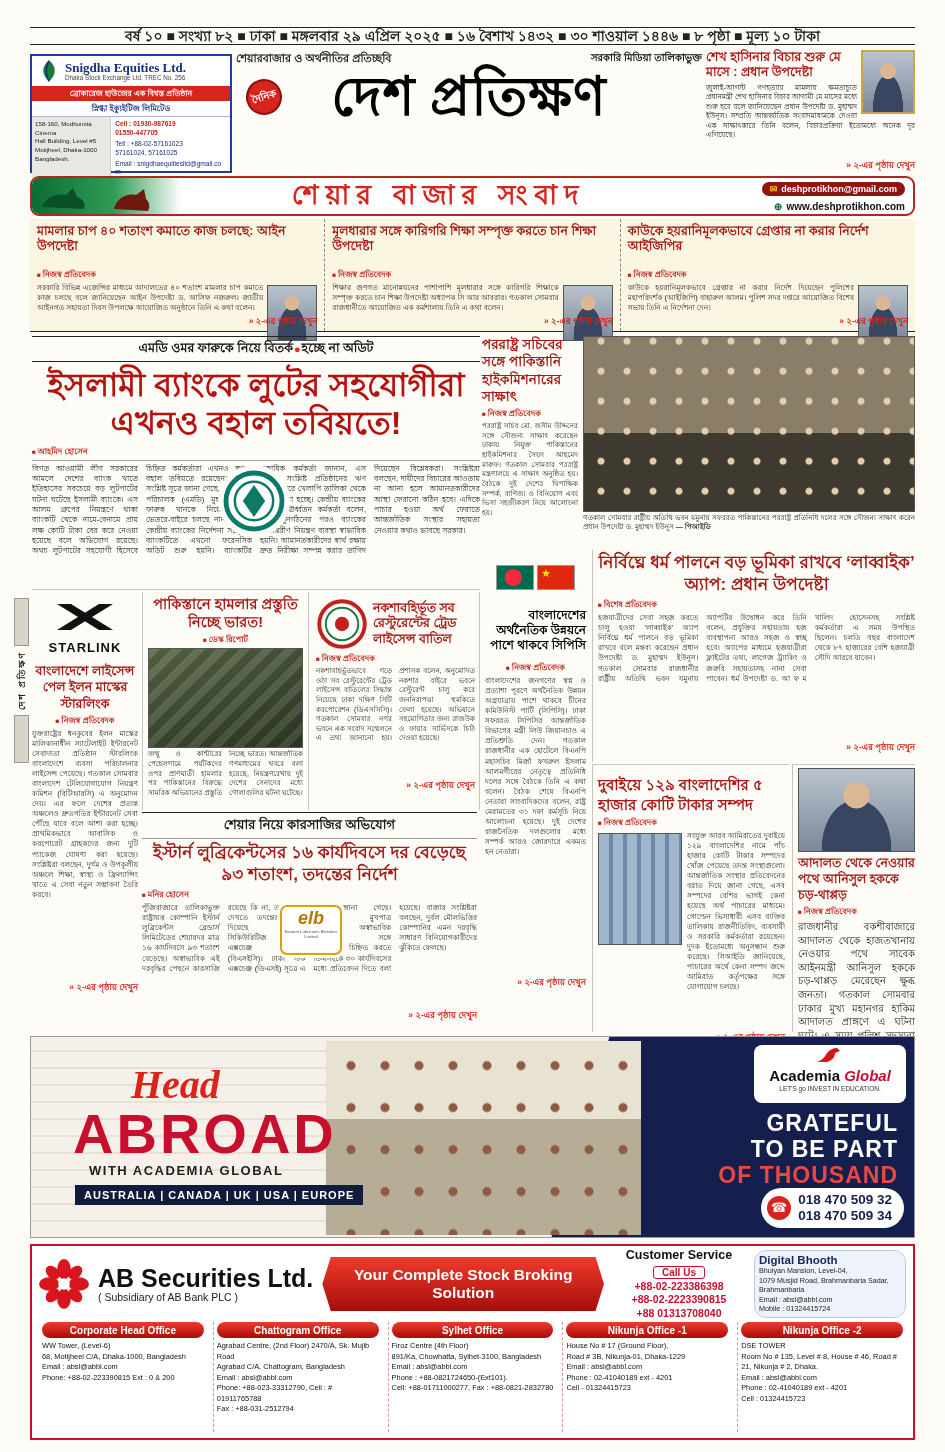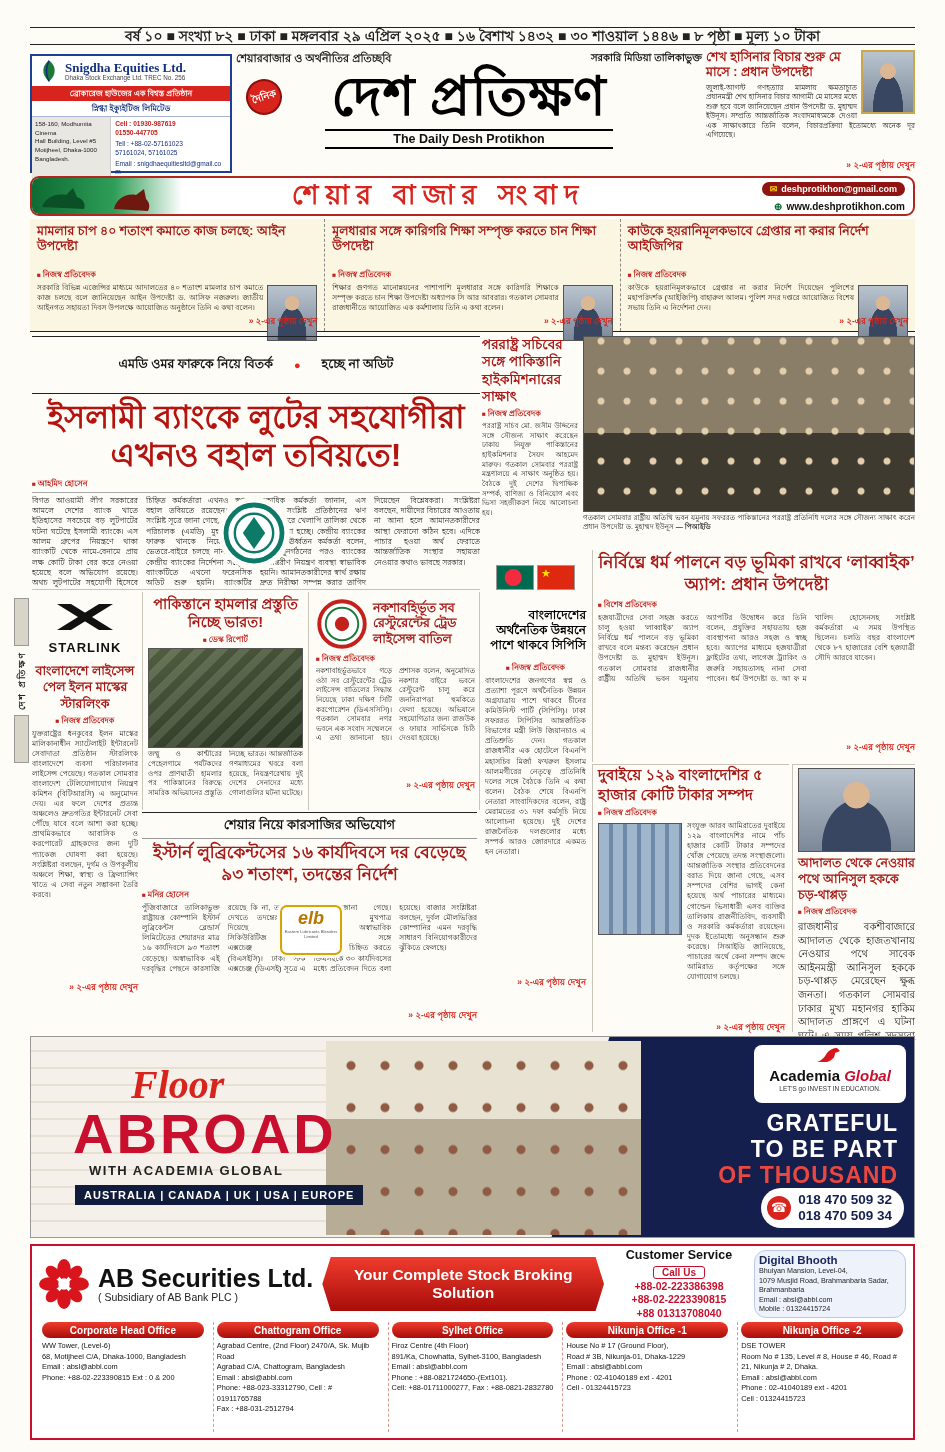--- a/index.html
+++ b/index.html
@@ -70,21 +70,21 @@
 
 #briefs{position:absolute;left:30px;top:219px;width:885px;height:113px;background:#fbf6e1;border-bottom:1.5px solid #222;display:flex}
 .brief{flex:1;padding:5px 7px 14px;position:relative}
 .brief+.brief{border-left:1px dashed #888}
 .brief h4{color:#a81a17;font-size:12.5px;line-height:1.2;margin-bottom:14px}
 .bf-photo{float:right;width:50px;height:56px;margin:2px 0 2px 4px}
 .brief .more{position:absolute;right:7px;bottom:2px}
 
 
 #main-story{position:absolute;left:32px;top:336px;width:448px;height:254px;border-bottom:1px solid #c9c4b8}
-.kicker{border-top:1.5px solid #222;border-bottom:1.5px solid #222;font-size:12.5px;font-weight:bold;text-align:center;padding:18px 0;display:flex;justify-content:center;gap:21px;align-items:center}
+.kicker{border-top:1.5px solid #222;border-bottom:1.5px solid #222;font-size:12.5px;font-weight:bold;text-align:center;padding:2px 0;display:flex;justify-content:center;gap:1px;align-items:center}
 .kicker .dot{color:#e8261f;font-size:11px}
 #main-story h2{color:#b5130f;font-size:32px;text-align:center;line-height:1.2;margin:4px 0 2px;font-weight:bold}
 #main-story h2 span{display:block}
 .ms-body-wrap{position:relative;border-top:1px solid #aaa;padding-top:3px;margin-top:2px}
 .ms-body-wrap .body{height:122px;overflow:hidden;font-size:7.6px}
 .islami-logo{position:absolute;left:190px;top:8px;width:64px;height:64px;z-index:2;background:#fff;border-radius:50%;box-shadow:0 0 0 4px #fdfcf7}
 
 
 #photo-story{position:absolute;left:482px;top:336px;width:433px;height:211px;display:flex;gap:5px}
 .ps-left{width:96px;flex:0 0 96px}
@@ -123,21 +123,21 @@
 #india .body{height:52px;overflow:hidden;font-size:7.1px}
 
 
 #dscc{position:absolute;left:312px;top:592px;width:168px;height:218px;padding:0 4px;border-right:1px solid #c9c4b8}
 .ds-top{display:flex;gap:5px;align-items:center;margin-top:6px}
 .ds-logo{width:52px;height:52px;flex:0 0 52px}
 #dscc h4{color:#a81a17;font-size:12.5px;line-height:1.25}
 #dscc .body{height:112px;overflow:hidden;font-size:7.1px}
 
 
-#dubai{position:absolute;left:592px;top:764px;width:197px;height:268px;border-left:1px solid #c9c4b8;border-top:1px solid #c9c4b8;padding:0 4px 0 5px}
+#dubai{position:absolute;left:592px;top:764px;width:197px;height:268px;border-left:1px solid #c9c4b8;border-top:1px solid #c9c4b8;padding:10px 4px 0 5px}
 #dubai h3{color:#a81a17;font-size:15px;line-height:1.3}
 .du-photo{float:left;width:84px;height:112px;margin:2px 5px 2px 0}
 #dubai .body{height:200px;overflow:hidden}
 
 
 #anisul{position:absolute;left:792px;top:764px;width:123px;height:268px;border-left:1px solid #c9c4b8;border-top:1px solid #c9c4b8;padding:3px 0 0 5px}
 .an-photo{width:100%;height:84px}
 #anisul h4{color:#a81a17;font-size:12.5px;line-height:1.28;margin:3px 0 1px}
 #anisul .body{height:116px;overflow:hidden;font-size:10px}
 
@@ -234,21 +234,20 @@
 
     <div id="masthead">
       <div class="mh-row">
         <span class="mh-tagline">শেয়ারবাজার ও অর্থনীতির প্রতিচ্ছবি</span>
         <span class="mh-listed">সরকারি মিডিয়া তালিকাভুক্ত</span>
       </div>
       <div class="mh-title-row">
         <span class="mh-daily">দৈনিক</span>
         <h1 class="mh-title">দেশ প্রতিক্ষণ</h1>
       </div>
-      <div class="mh-sub">The Daily Desh Protikhon</div>
     </div>
 
     <article id="hasina">
       <span class="hs-photo ph ph-portrait"></span>
       <h3>শেখ হাসিনার বিচার শুরু মে মাসে : প্রধান উপদেষ্টা</h3>
       <p>জুলাই-আগস্ট গণহত্যার মামলায় ক্ষমতাচ্যুত প্রধানমন্ত্রী শেখ হাসিনার বিচার আগামী মে মাসের মধ্যে শুরু হবে বলে জানিয়েছেন প্রধান উপদেষ্টা ড. মুহাম্মদ ইউনূস। সম্প্রতি আন্তর্জাতিক সংবাদমাধ্যমকে দেওয়া এক সাক্ষাৎকারে তিনি বলেন, বিচারপ্রক্রিয়া ইতোমধ্যে অনেক দূর এগিয়েছে।</p>
       <a class="more">২-এর পৃষ্ঠায় দেখুন</a>
     </article>
   </header>
 
@@ -422,21 +421,21 @@
 
   <aside id="sidestrip">
     <span class="ss-thumb"></span>
     <span class="ss-text">দেশ প্রতিক্ষণ</span>
     <span class="ss-thumb"></span>
   </aside>
 
   <section id="study-ad">
     <div class="sa-navy"></div>
     <div class="sa-photo ph ph-students"></div>
-    <div class="sa-study">Floor</div>
+    <div class="sa-study">Head</div>
     <div class="sa-abroad">ABROAD</div>
     <div class="sa-with">WITH ACADEMIA GLOBAL</div>
     <div class="sa-countries">AUSTRALIA | CANADA | UK | USA | EUROPE</div>
     <div class="sa-brand">
       <span>
         <svg viewBox="0 0 30 16" width="30" height="16">
             <path d="M2 15c6-2 8-6 10-9 2-3 6-5 10-5l3 3-5 2c0 4-2 7-8 9z" fill="#d8151c"></path>
           </svg>
       </span>
       <div class="sa-brand-line"><span>Academia</span> <span class="g">Global</span></div>

